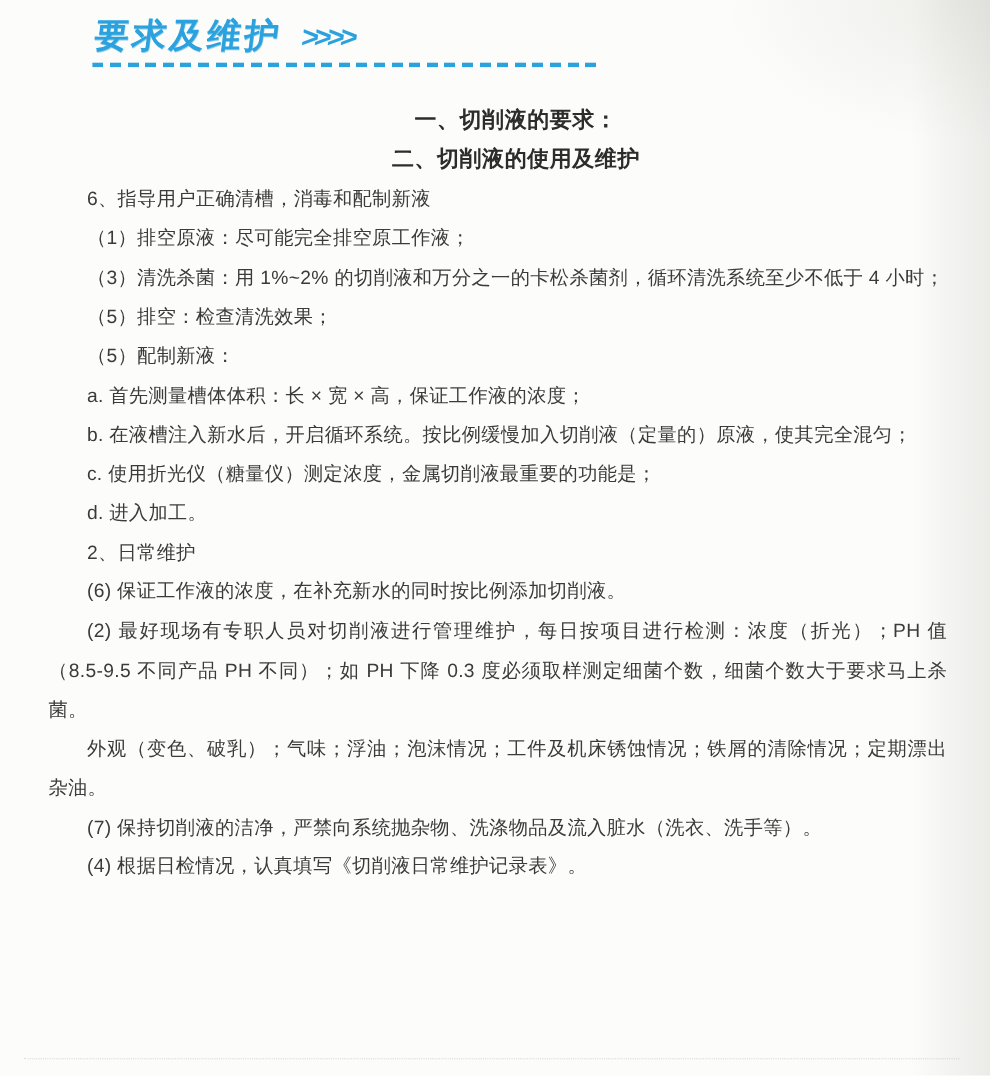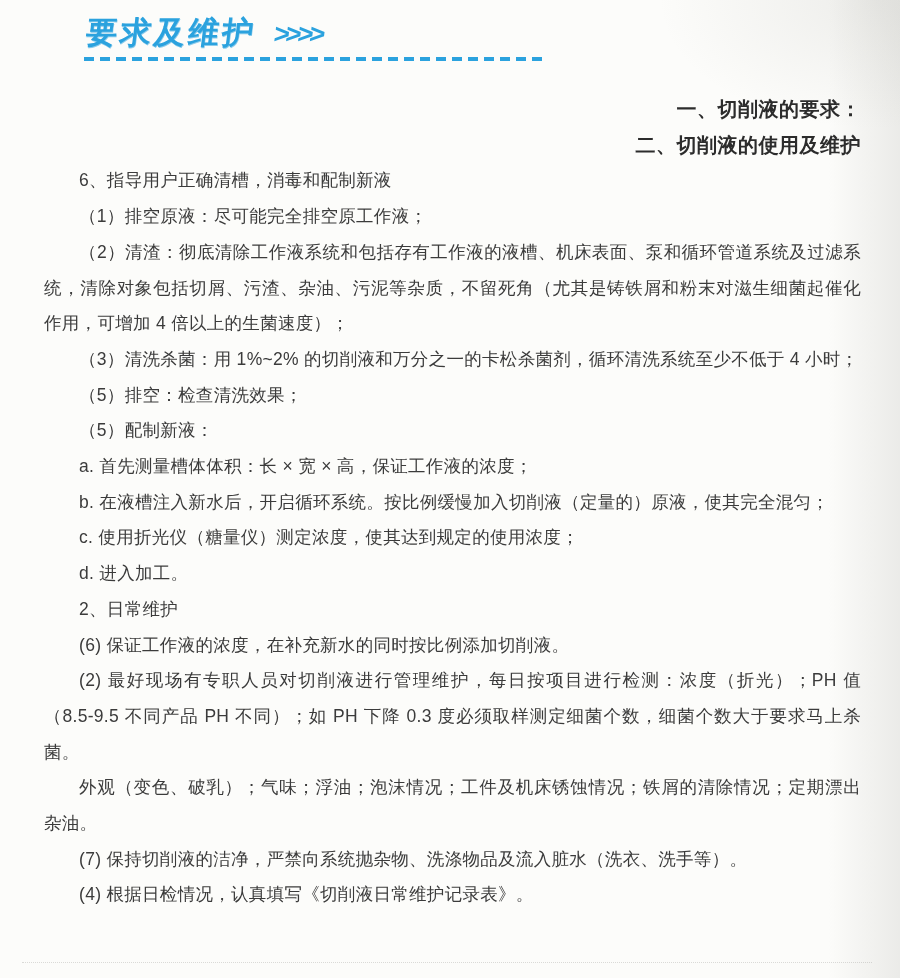--- a/index.html
+++ b/index.html
@@ -79,21 +79,21 @@
     letter-spacing: 0.3px;
   }
   .content p { margin: 0; }
   .para { text-indent: 2em; }
   .sec-heading {
     font-size: 20px;
     font-weight: 700;
     color: #2c2c2c;
     text-indent: 33px;
     letter-spacing: 0.5px;
-    text-align: right;
+    text-align: center;
   }
   
   .dotted-artifact {
     position: absolute;
     left: 22px;
     top: 962px;
     width: 850px;
     border-top: 1px dotted rgba(140,140,135,0.30);
     pointer-events: none;
   }
@@ -112,27 +112,26 @@
       <span class="title-arrows">&gt;&gt;&gt;&gt;</span>
     </div>
     <div class="title-divider"></div>
   </div>
 
   <div class="content">
     <p class="sec-heading">一、切削液的要求：</p>
     <p class="sec-heading">二、切削液的使用及维护</p>
     <p class="para">6、指导用户正确清槽，消毒和配制新液</p>
     <p class="para">（1）排空原液：尽可能完全排空原工作液；</p>
-    <p class="para">（2）清渣：彻底清除工作液系统和包括存有工作液的液槽、机床表面、泵和循环管道系统及过滤系统，清除对象包括切屑、污渣、杂油、污泥等杂质，不留死角（尤其是铸铁屑和粉末对滋生细菌起催化作用，可增加 4 倍以上的生菌速度）；</p>
     <p class="para">（3）清洗杀菌：用 1%~2% 的切削液和万分之一的卡松杀菌剂，循环清洗系统至少不低于 4 小时；</p>
     <p class="para">（5）排空：检查清洗效果；</p>
     <p class="para">（5）配制新液：</p>
     <p class="para">a. 首先测量槽体体积：长 × 宽 × 高，保证工作液的浓度；</p>
     <p class="para">b. 在液槽注入新水后，开启循环系统。按比例缓慢加入切削液（定量的）原液，使其完全混匀；</p>
-    <p class="para">c. 使用折光仪（糖量仪）测定浓度，使其达到规定的使用浓度；</p>
+    <p class="para">c. 使用折光仪（糖量仪）测定浓度，金属切削液最重要的功能是；</p>
     <p class="para">d. 进入加工。</p>
     <p class="para">2、日常维护</p>
     <p class="para">(6) 保证工作液的浓度，在补充新水的同时按比例添加切削液。</p>
     <p class="para">(2) 最好现场有专职人员对切削液进行管理维护，每日按项目进行检测：浓度（折光）；PH 值（8.5-9.5 不同产品 PH 不同）；如 PH 下降 0.3 度必须取样测定细菌个数，细菌个数大于要求马上杀菌。</p>
     <p class="para">外观（变色、破乳）；气味；浮油；泡沫情况；工件及机床锈蚀情况；铁屑的清除情况；定期漂出杂油。</p>
     <p class="para">(7) 保持切削液的洁净，严禁向系统抛杂物、洗涤物品及流入脏水（洗衣、洗手等）。</p>
     <p class="para">(4) 根据日检情况，认真填写《切削液日常维护记录表》。</p>
   </div>
 
   <div class="dotted-artifact"></div>

